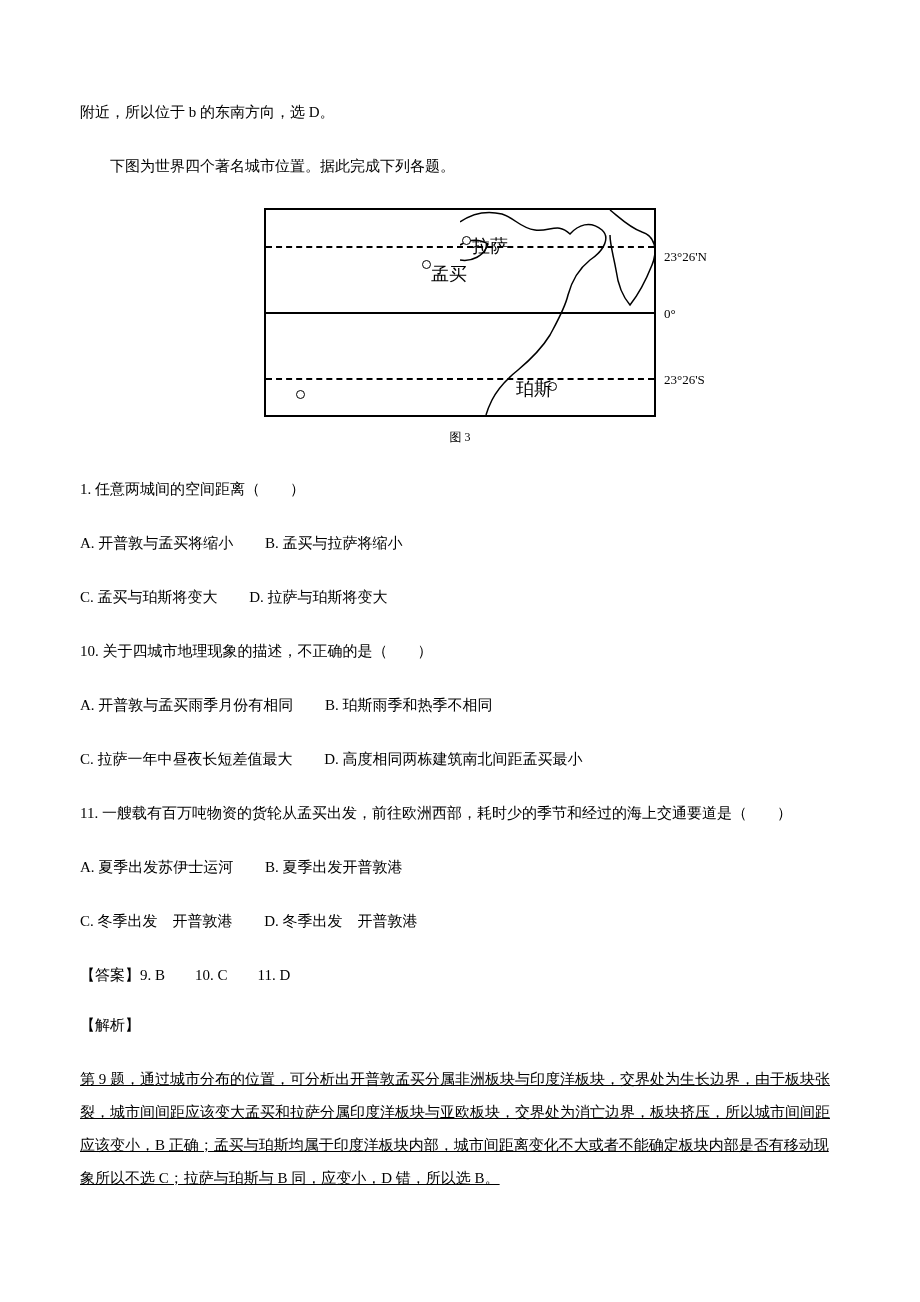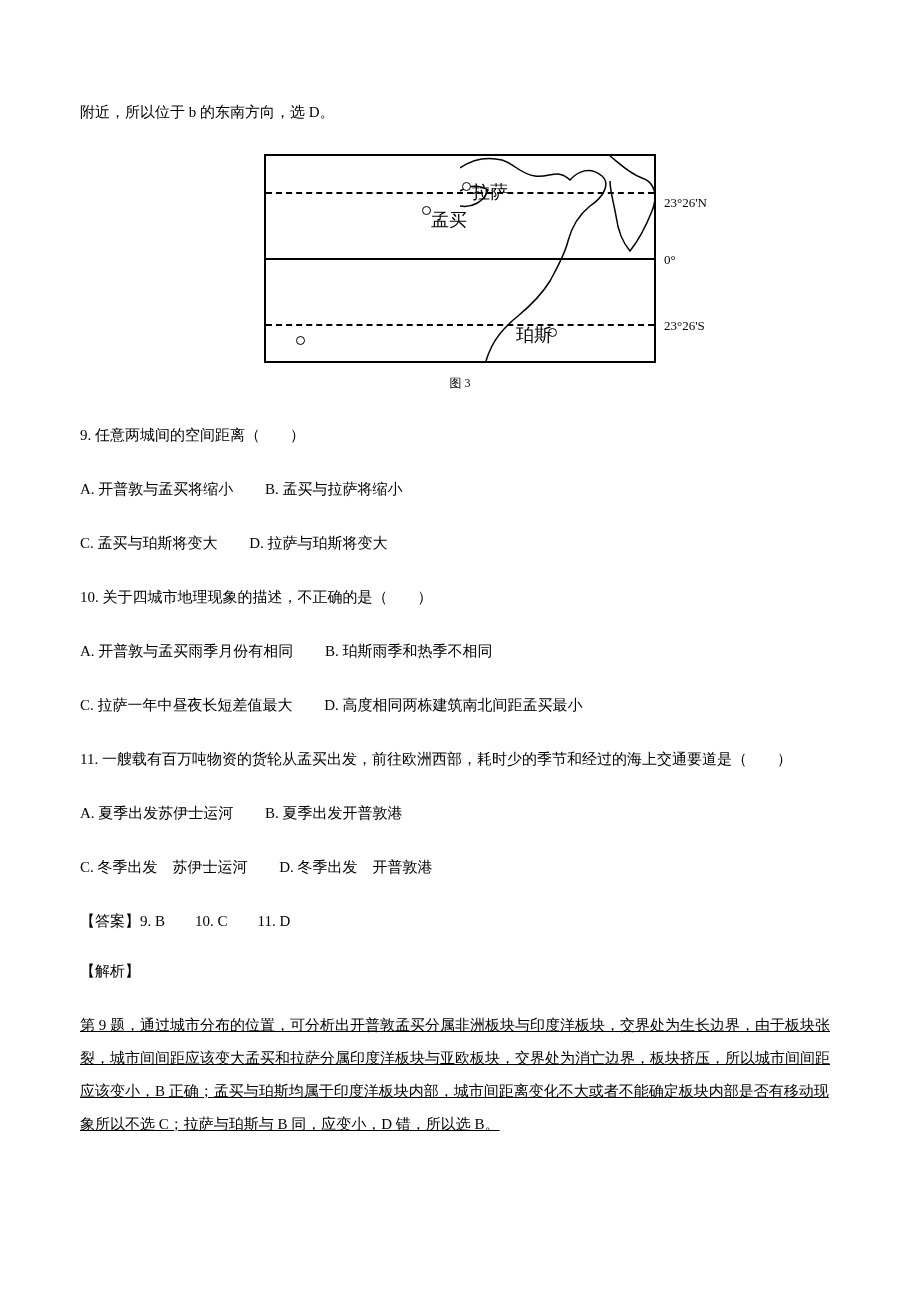--- a/index.html
+++ b/index.html
@@ -77,20 +77,21 @@
   .opts-line span { display: inline-block; margin-right: 28px; }
   .ans { margin-bottom: 26px; }
 </style>
 </head>
 <body>
 
 <div class="page">
 
   <p class="para">附近，所以位于 b 的东南方向，选 D。</p>
 
+  <p class="para indent">下图为世界四个著名城市位置。据此完成下列各题。</p>
 
   <div class="figure-wrap">
     <div style="display:inline-block; position:relative;">
       <div class="map-box">
         <svg class="coast" viewBox="0 0 388 205">
 
           <path d="M0,12 C10,5 25,0 42,4 C55,8 60,18 75,20 C90,22 98,12 110,24 C118,15 130,10 142,20 C150,27 145,40 130,50 C120,58 112,70 108,85 C105,98 98,110 90,125 C82,138 70,150 58,160 C48,168 38,178 32,190 C28,198 26,205 26,205"></path>
           <path d="M0,35 C8,30 18,28 28,34 C24,46 12,52 0,50"></path>
 
           <path d="M150,0 C160,8 170,18 182,22 C195,26 198,40 192,55 C186,70 178,85 170,95 C164,88 158,75 156,60 C154,48 150,35 150,25"></path>
@@ -124,21 +125,21 @@
       </div>
 
       <span class="latlabel" style="left:400px; top:39px;">23°26'N</span>
       <span class="latlabel" style="left:400px; top:96px;">0°</span>
       <span class="latlabel" style="left:400px; top:162px;">23°26'S</span>
     </div>
     <div class="caption">图 3</div>
   </div>
 
   <div class="q-block">
-    <p class="para">9. 任意两城间的空间距离（　　）</p>
+    <p class="para">1. 任意两城间的空间距离（　　）</p>
     <p class="opts-line">
       <span>A. 开普敦与孟买将缩小</span>
       <span>B. 孟买与拉萨将缩小</span>
     </p>
     <p class="opts-line">
       <span>C. 孟买与珀斯将变大</span>
       <span>D. 拉萨与珀斯将变大</span>
     </p>
   </div>
 
@@ -154,21 +155,21 @@
     </p>
   </div>
 
   <div class="q-block">
     <p class="para">11. 一艘载有百万吨物资的货轮从孟买出发，前往欧洲西部，耗时少的季节和经过的海上交通要道是（　　）</p>
     <p class="opts-line">
       <span>A. 夏季出发苏伊士运河</span>
       <span>B. 夏季出发开普敦港</span>
     </p>
     <p class="opts-line">
-      <span>C. 冬季出发　苏伊士运河</span>
+      <span>C. 冬季出发　开普敦港</span>
       <span>D. 冬季出发　开普敦港</span>
     </p>
   </div>
 
   <p class="ans">【答案】9. B　　10. C　　11. D</p>
 
   <p class="ans">【解析】</p>
 
 
   <p class="para" style="line-height:2.2;text-decoration:underline;">第 9 题，通过城市分布的位置，可分析出开普敦孟买分属非洲板块与印度洋板块，交界处为生长边界，由于板块张裂，城市间间距应该变大孟买和拉萨分属印度洋板块与亚欧板块，交界处为消亡边界，板块挤压，所以城市间间距应该变小，B 正确；孟买与珀斯均属于印度洋板块内部，城市间距离变化不大或者不能确定板块内部是否有移动现象所以不选 C；拉萨与珀斯与 B 同，应变小，D 错，所以选 B。</p>

